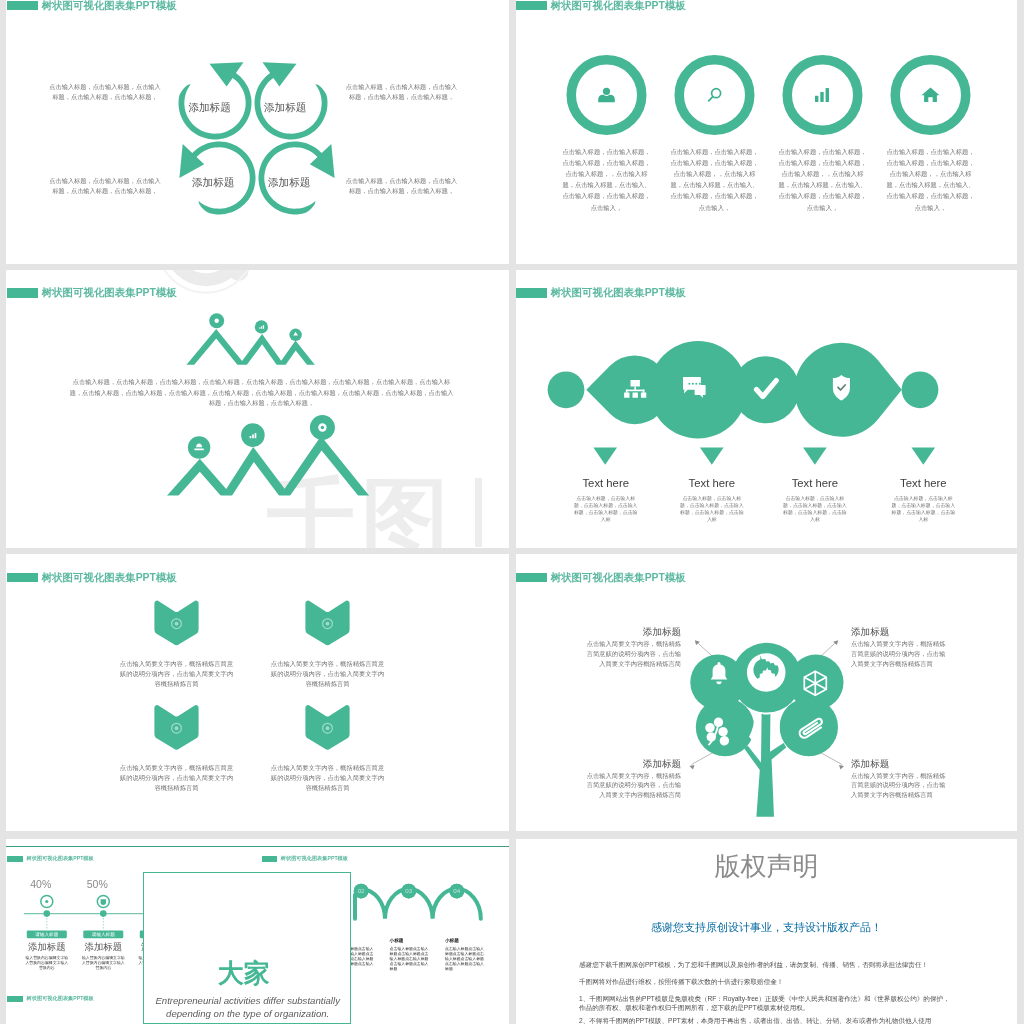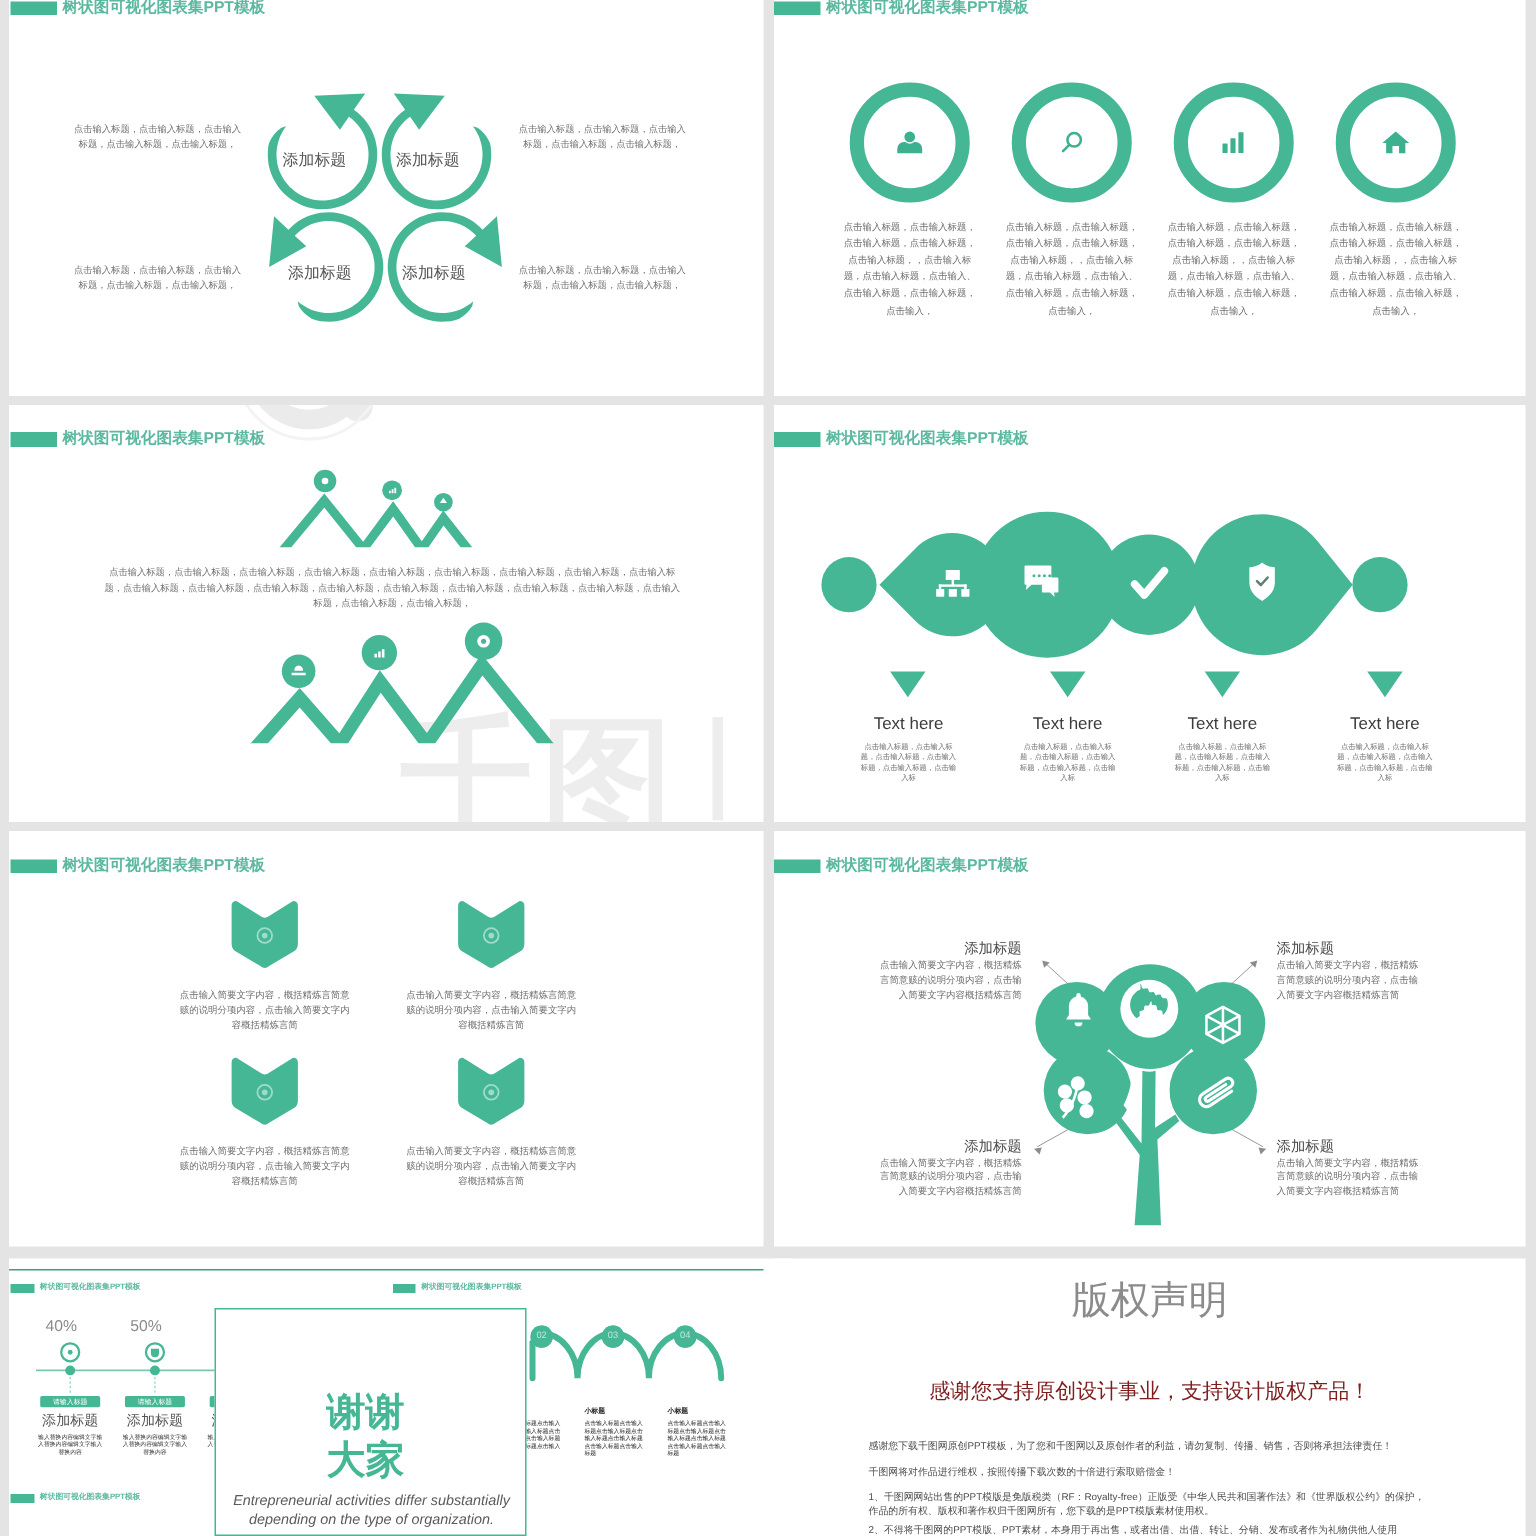--- a/index.html
+++ b/index.html
@@ -6,43 +6,43 @@
   body{width:1024px;height:1024px;overflow:hidden;background:#e4e4e4;
        font-family:"Liberation Sans","DejaVu Sans",sans-serif;}
   .page{position:relative;width:1024px;height:1024px;background:#e4e4e4;}
   .slide{position:absolute;background:#fff;overflow:hidden;}
   .s1{left:6px;top:0;width:503px;height:264px;}
   .s2{left:516px;top:0;width:501px;height:264px;}
   .s3{left:6px;top:270px;width:503px;height:278px;}
   .s4{left:516px;top:270px;width:501px;height:278px;}
   .s5{left:6px;top:554px;width:503px;height:277px;}
   .s6{left:516px;top:554px;width:501px;height:277px;}
-  .s7{left:6px;top:839px;width:503px;height:185px;padding-left:20px;}
+  .s7{left:6px;top:839px;width:503px;height:185px;}
   .s8{left:516px;top:839px;width:501px;height:185px;}
   .slide-title{position:absolute;left:1px;display:flex;align-items:center;}
   .title-bar{width:30.5px;height:9.4px;background:#45b795;}
   .title-text{margin-left:4.2px;font-size:10.45px;font-weight:bold;color:#5cb9a0;
               white-space:nowrap;line-height:11.5px;}
   .tx{position:absolute;color:#6e6e6e;text-align:center;}
   .p6{font-size:6.2px;line-height:9.7px;}
   .p6b{font-size:6.3px;line-height:11.2px;color:#6e6e6e;text-align:center;}
   .sv{position:absolute;left:0;top:0;overflow:visible;}
   .wmwrap{position:absolute;width:1024px;height:1024px;pointer-events:none;}
   .wmin{position:absolute;left:0;top:0;width:1024px;height:1024px;}
   .wm-cn{position:absolute;font-size:88px;line-height:88px;font-weight:bold;color:#ededed;
          letter-spacing:6px;}
   .wm-bar{position:absolute;left:475px;top:478px;width:7px;height:69px;background:#ededed;}
   .wm-r1,.wm-r2{position:absolute;left:516px;font-size:29px;line-height:29px;font-weight:bold;
                 color:#f1f1f1;letter-spacing:1px;}
   .wm-r1{top:464px;} .wm-r2{top:514px;}
 
   .cr-h{position:absolute;left:0;top:12px;width:501px;text-align:center;color:#8b8b8b;
         font-size:26px;line-height:30px;}
-  .cr-s{position:absolute;left:0;top:78px;width:501px;text-align:center;color:#7f1d1d;
-        font-size:14px;line-height:20px;}
+  .cr-s{position:absolute;left:0;top:78px;width:501px;text-align:center;color:#0369a1;
+        font-size:11px;line-height:20px;}
   .cr-p{position:absolute;left:63px;width:375px;color:#4d4d4d;font-size:6.6px;line-height:9.2px;
         text-align:left;}
 
   .topline{position:absolute;left:0;top:6.5px;width:503px;height:1.4px;background:#3f9d84;}
   .mini .mb{width:15.3px;height:6.3px;}
   .mini .mt{font-size:5.2px;line-height:5.5px;margin-left:3.9px;}
   .thanks-card{position:absolute;left:136.7px;top:33px;width:208px;height:152px;
                background:#fff;border:1.4px solid #45b795;box-sizing:border-box;}
   .tk1,.tk2{position:absolute;left:-4px;width:208px;text-align:center;color:#45b795;
             font-weight:bold;font-size:26px;line-height:26px;}
@@ -363,21 +363,20 @@
     <div class="tx" style="left:343.1px;top:48.0px;width:24px;font-size:6.2px;color:#bfe6d8;">02</div>
     <div class="tx" style="left:390.7px;top:48.0px;width:24px;font-size:6.2px;color:#bfe6d8;">03</div>
     <div class="tx" style="left:438.8px;top:48.0px;width:24px;font-size:6.2px;color:#bfe6d8;">04</div>
     <div class="tx" style="left:328.6px;top:99.0px;width:42px;font-size:4.6px;line-height:5.4px;color:#222;font-weight:bold;text-align:left;">小标题</div>
     <div class="tx" style="left:328.6px;top:106.5px;width:42px;font-size:3.9px;line-height:5.2px;color:#222;text-align:left;">点击输入标题点击输入标题点击输入标题点击输入标题点击输入标题点击输入标题点击输入标题</div>
     <div class="tx" style="left:383.6px;top:99.0px;width:42px;font-size:4.6px;line-height:5.4px;color:#222;font-weight:bold;text-align:left;">小标题</div>
     <div class="tx" style="left:383.6px;top:106.5px;width:42px;font-size:3.9px;line-height:5.2px;color:#222;text-align:left;">点击输入标题点击输入标题点击输入标题点击输入标题点击输入标题点击输入标题点击输入标题</div>
     <div class="tx" style="left:439.0px;top:99.0px;width:42px;font-size:4.6px;line-height:5.4px;color:#222;font-weight:bold;text-align:left;">小标题</div>
     <div class="tx" style="left:439.0px;top:106.5px;width:42px;font-size:3.9px;line-height:5.2px;color:#222;text-align:left;">点击输入标题点击输入标题点击输入标题点击输入标题点击输入标题点击输入标题点击输入标题</div>
     <div class="thanks-card">
-      <div class="tk1">谢谢</div>
       <div class="tk2">大家</div>
       <div class="tks tks1">Entrepreneurial activities differ substantially</div>
       <div class="tks tks2">depending on the type of organization.</div>
     </div>
   </div>
 
   <div class="slide s8">
     <div class="cr-h">版权声明</div>
     <div class="cr-s">感谢您支持原创设计事业，支持设计版权产品！</div>
     <div class="cr-p" style="top:121px">感谢您下载千图网原创PPT模板，为了您和千图网以及原创作者的利益，请勿复制、传播、销售，否则将承担法律责任！</div>

